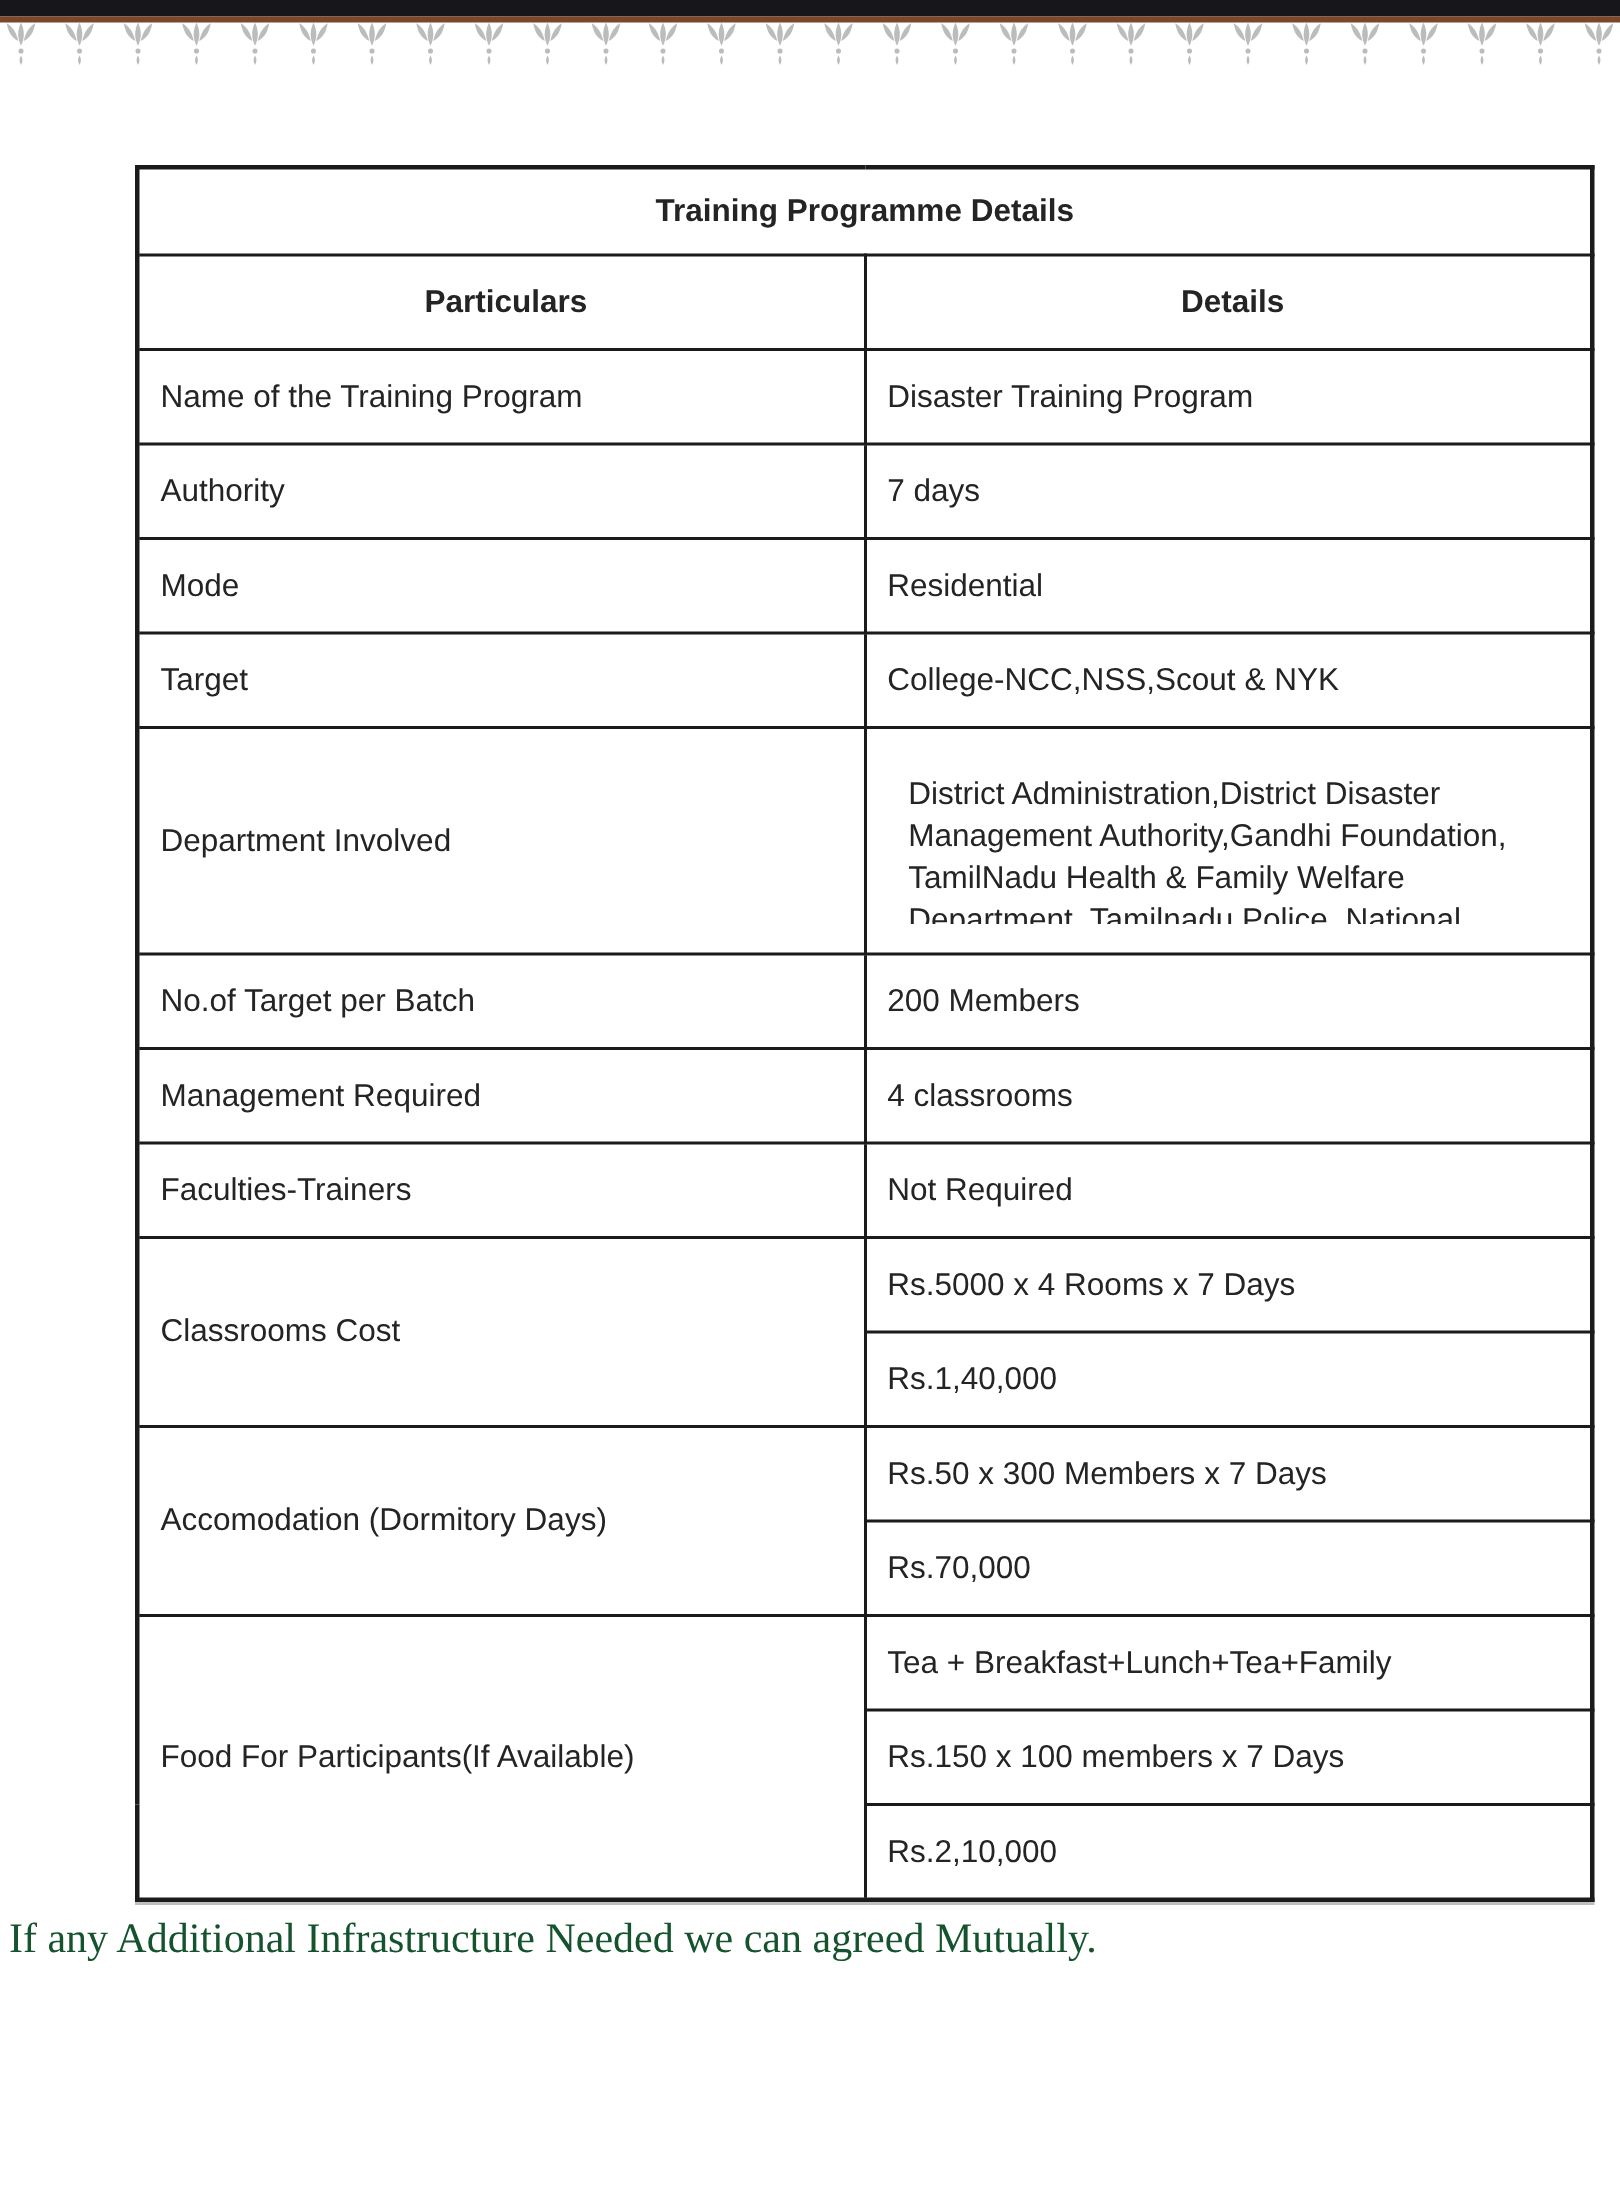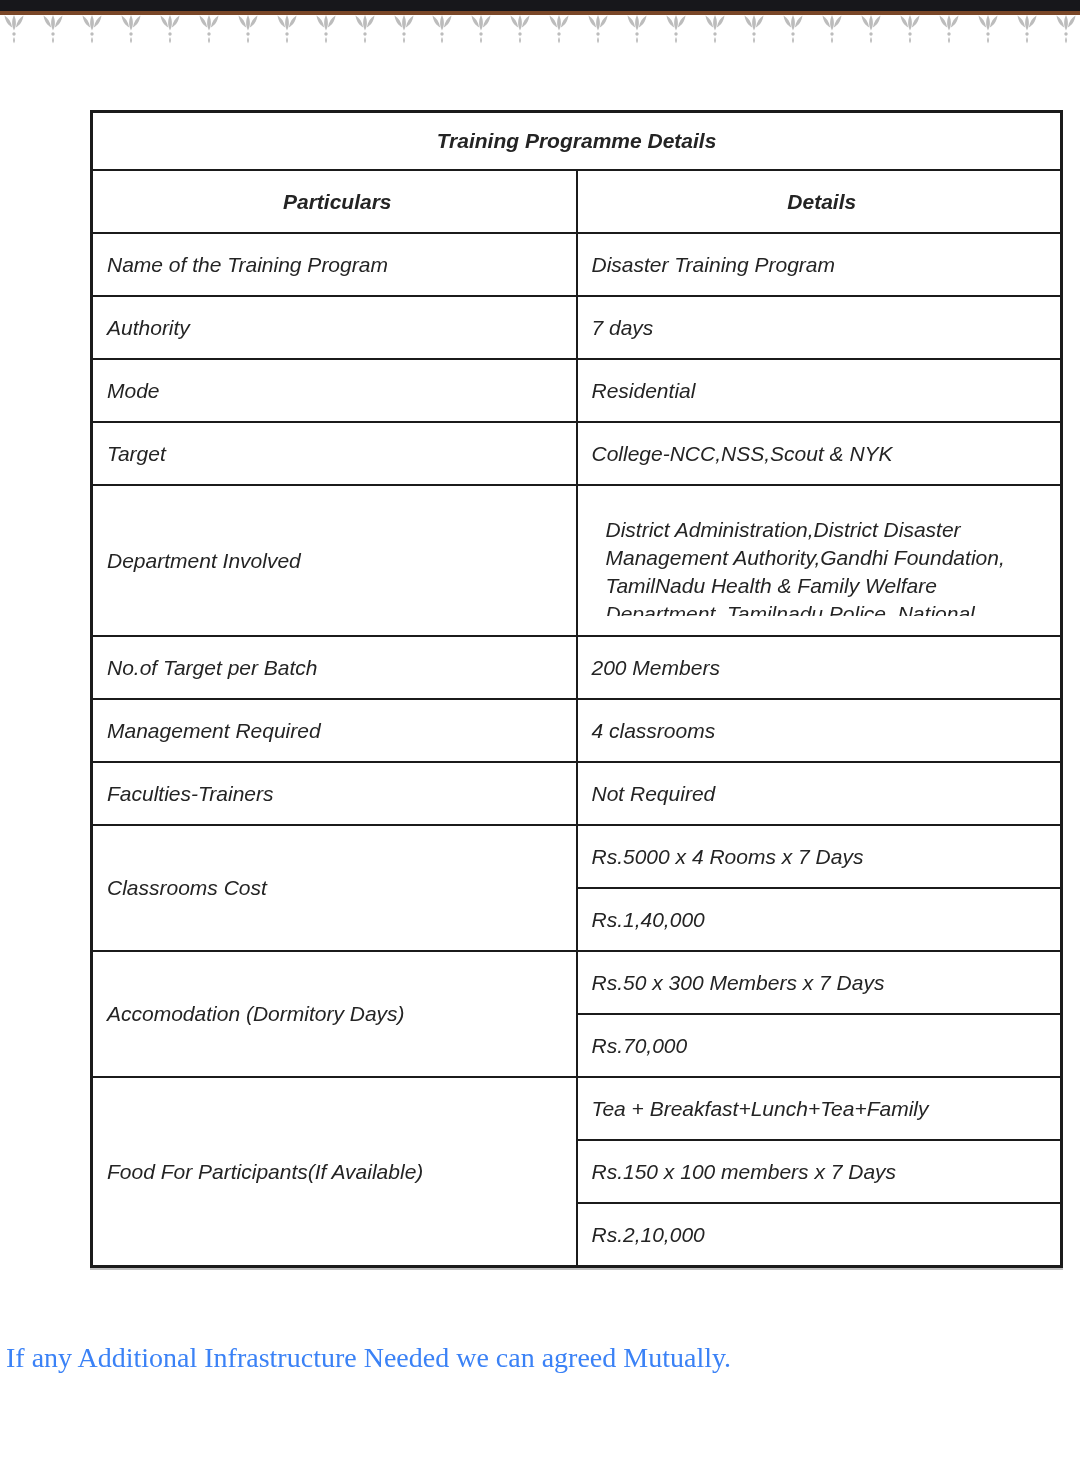--- a/index.html
+++ b/index.html
@@ -30,44 +30,43 @@
     border: 3px solid var(--border-color, #1b1b1b);
     font-size: 21px; color: #242424;
     box-shadow: 0 2px 0 rgba(0,0,0,0.25);
   }
   table.training-table td {
     border: 2px solid var(--border-color, #1b1b1b);
     height: 61px;
     padding: 0 8px 0 14px;
     vertical-align: middle;
     overflow: hidden;
-    font-style: italic;
   }
   tr.title-row td {
     height: 56px;
     text-align: center;
     font-weight: bold;
     padding: 0;
     border-bottom: 1px solid #c9c9c9;
   }
   tr.header-row td { font-weight: bold; text-align: center; }
   td.clip-cell { vertical-align: top; padding: 0; }
   .clip-inner {
     box-sizing: border-box;
     height: 111px; overflow: hidden;
     padding: 11px 6px 0 14px;
     line-height: 28px;
   }
   tr.dept-row td.label-cell { height: 149px; }
 
   
   .footnote {
-    position: absolute; left: 6px; top: 1342px;
+    position: absolute; left: 6px; top: 1277px;
     font-family: "Liberation Serif", "DejaVu Serif", serif;
-    font-size: 28px; color: #3b82f6;
+    font-size: 28px; color: #14532d;
   }
 </style>
 </head>
 <body>
 
 <div class="ornament-bar">
   <div class="ornament-band"></div>
   <div class="ornament-line"></div>
   <div class="ornament-leaves">
     <span class="leaf">

